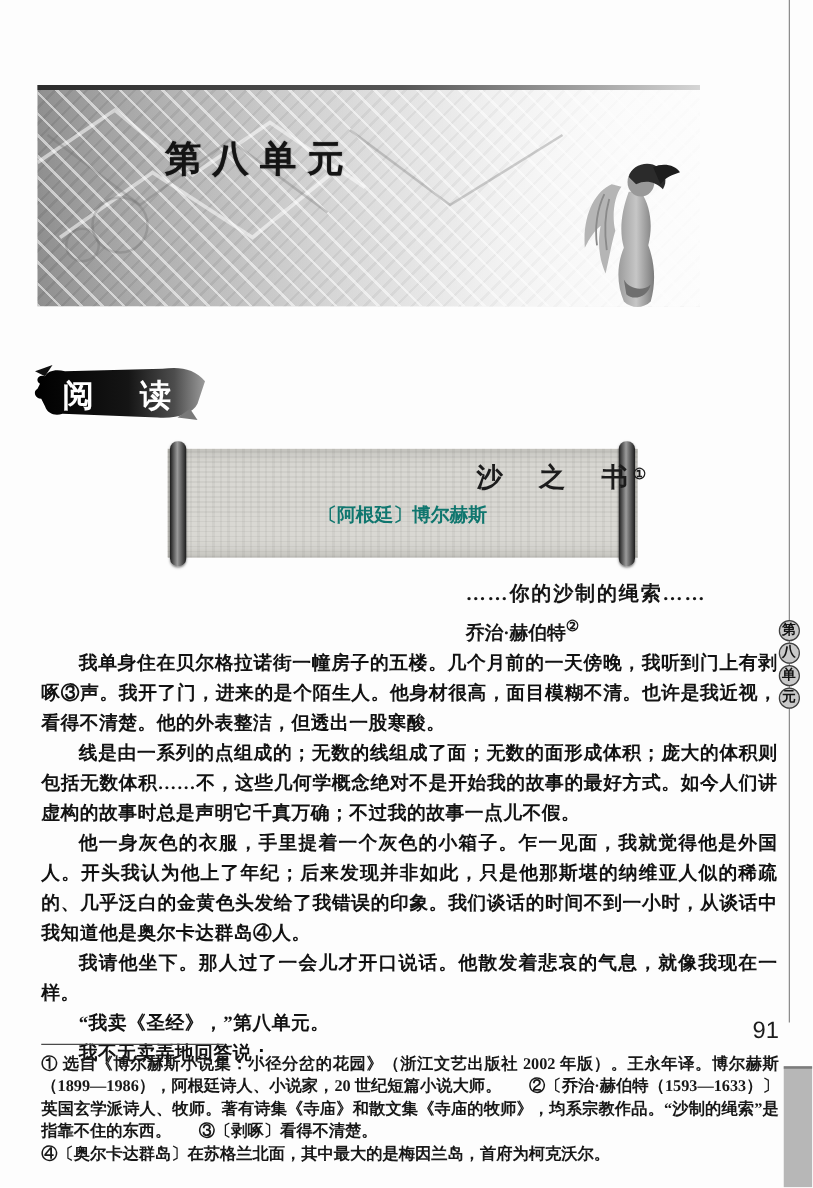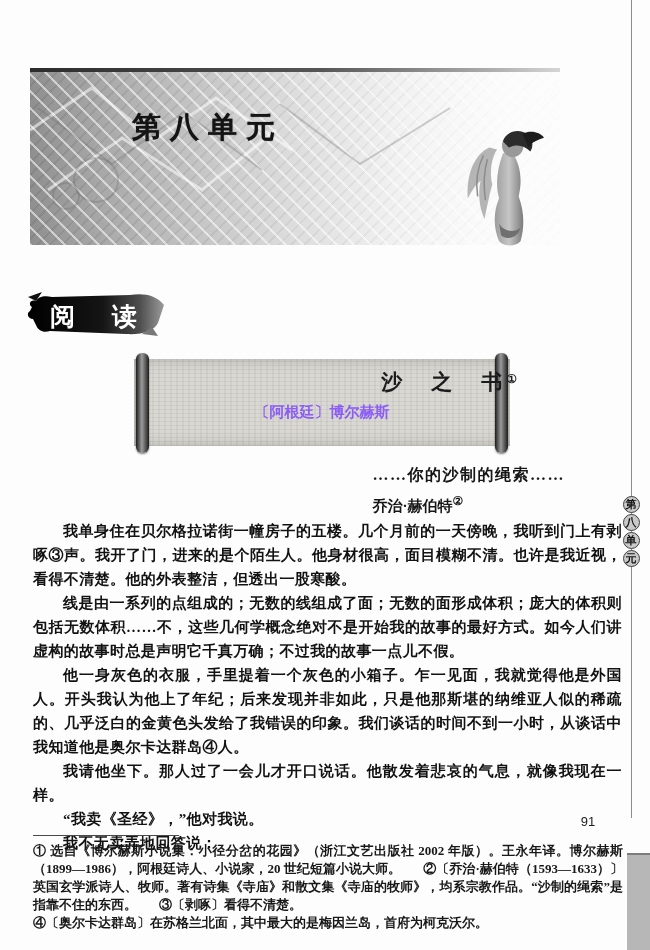--- a/index.html
+++ b/index.html
@@ -57,21 +57,21 @@
     box-shadow:0 1px 2px rgba(0,0,0,.5);
   }
   .rod.left{left:9px}
   .rod.right{right:9px}
   .scroll-title{
     position:absolute;left:0;right:0;top:17px;text-align:right;
     font-size:21px;font-weight:700;letter-spacing:4px;color:#1b1b1b;white-space:nowrap;
   }
   .scroll-author{
     position:absolute;left:0;right:0;top:52px;text-align:center;
-    font-size:15px;font-weight:700;color:#8b5cf6;white-space:nowrap;
+    font-size:15px;font-weight:700;color:#0f766e;white-space:nowrap;
   }
   .sup{font-size:12px;vertical-align:6px;letter-spacing:0;font-weight:600;}
 
   
   .epigraph{position:absolute;top:465px;right:85px;text-align:left;}
   .epigraph-line{font-size:16px;font-weight:600;letter-spacing:1.5px;white-space:nowrap;}
   .epigraph-attr{margin-top:8px;padding-right:20px;font-size:15px;font-weight:700;white-space:nowrap;}
 
   
   .body-text{
@@ -92,23 +92,23 @@
 
   
   .margin-rule{position:absolute;left:631px;top:0;width:1px;height:818px;background:#8d8d8d;}
   .unit-badges{position:absolute;left:620px;top:496px;width:22px;}
   .unit-badge{
     width:17px;height:17px;margin:0 auto 1px auto;border-radius:50%;
     background:#c9c9c9;border:1px solid #3f3f3f;box-sizing:border-box;
     font-size:11px;line-height:15px;text-align:center;font-weight:700;color:#111;
   }
   .page-number{
-    position:absolute;left:574px;top:814px;width:28px;text-align:center;
+    position:absolute;left:602px;top:814px;width:28px;
     font-family:"Liberation Sans","DejaVu Sans",sans-serif;
-    font-size:13px;color:#1c1c1c;
+    font-size:19px;color:#1c1c1c;
   }
   .corner-tab{
     position:absolute;left:627px;top:853px;width:23px;height:97px;
     background:#b7b7b7;border-top:2px solid #7c7c7c;box-sizing:border-box;
   }
 </style>
 </head>
 <body>
 
 <div class="page">
@@ -173,21 +173,21 @@
   <div class="epigraph">
     <div class="epigraph-line">……你的沙制的绳索……</div>
     <div class="epigraph-attr"><span>乔治·赫伯特</span><span class="sup">②</span></div>
   </div>
 
   <div class="body-text">
     <p>我单身住在贝尔格拉诺街一幢房子的五楼。几个月前的一天傍晚，我听到门上有剥啄③声。我开了门，进来的是个陌生人。他身材很高，面目模糊不清。也许是我近视，看得不清楚。他的外表整洁，但透出一股寒酸。</p>
     <p>线是由一系列的点组成的；无数的线组成了面；无数的面形成体积；庞大的体积则包括无数体积……不，这些几何学概念绝对不是开始我的故事的最好方式。如今人们讲虚构的故事时总是声明它千真万确；不过我的故事一点儿不假。</p>
     <p>他一身灰色的衣服，手里提着一个灰色的小箱子。乍一见面，我就觉得他是外国人。开头我认为他上了年纪；后来发现并非如此，只是他那斯堪的纳维亚人似的稀疏的、几乎泛白的金黄色头发给了我错误的印象。我们谈话的时间不到一小时，从谈话中我知道他是奥尔卡达群岛④人。</p>
     <p>我请他坐下。那人过了一会儿才开口说话。他散发着悲哀的气息，就像我现在一样。</p>
-    <p>“我卖《圣经》，”他对我说。</p>
+    <p>“我卖《圣经》，”第八单元。</p>
     <p>我不无卖弄地回答说：</p>
   </div>
 
   <div class="fn-rule"></div>
   <div class="footnotes">
     <p><span>① 选自《博尔赫斯小说集：小径分岔的花园》（浙江文艺出版社 2002 年版）。王永年译。博尔赫斯（1899—1986），阿根廷诗人、小说家，20 世纪短篇小说大师。</span><span class="fn-gap">②〔乔治·赫伯特（1593—1633）〕英国玄学派诗人、牧师。著有诗集《寺庙》和散文集《寺庙的牧师》，均系宗教作品。“沙制的绳索”是指靠不住的东西。</span><span class="fn-gap">③〔剥啄〕看得不清楚。</span></p>
     <p><span>④〔奥尔卡达群岛〕在苏格兰北面，其中最大的是梅因兰岛，首府为柯克沃尔。</span></p>
   </div>
 
   <div class="margin-rule"></div>

